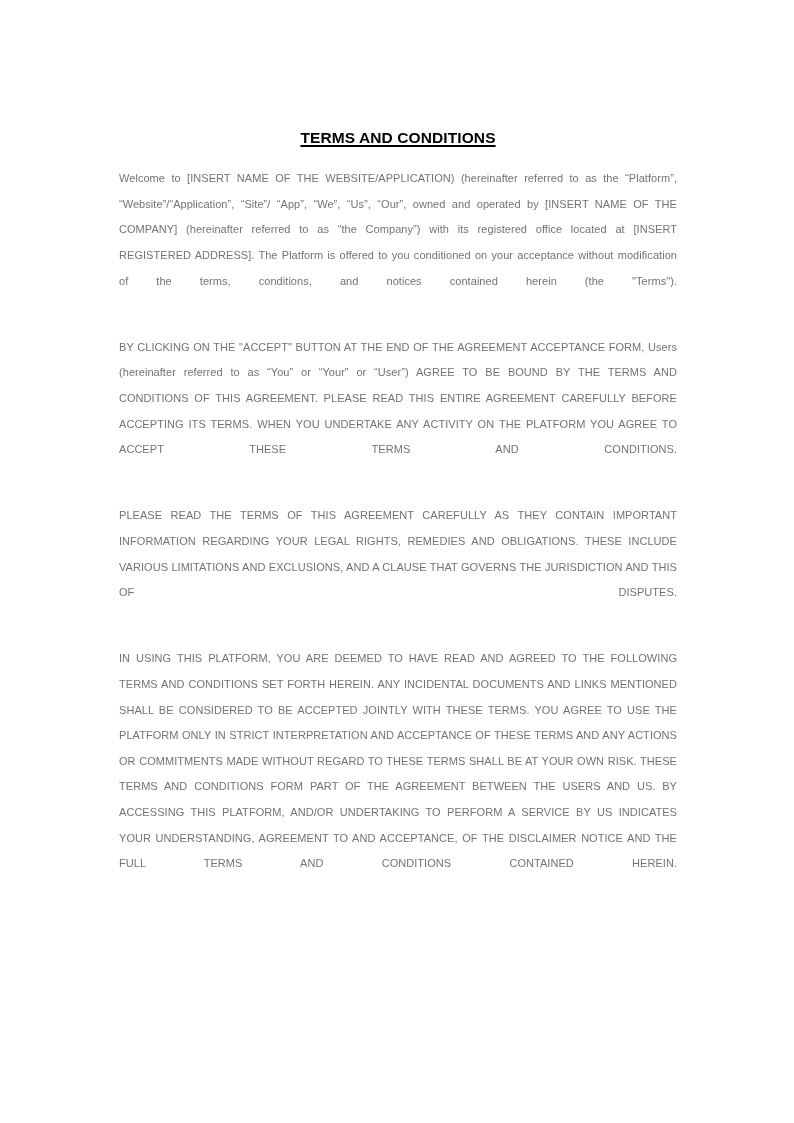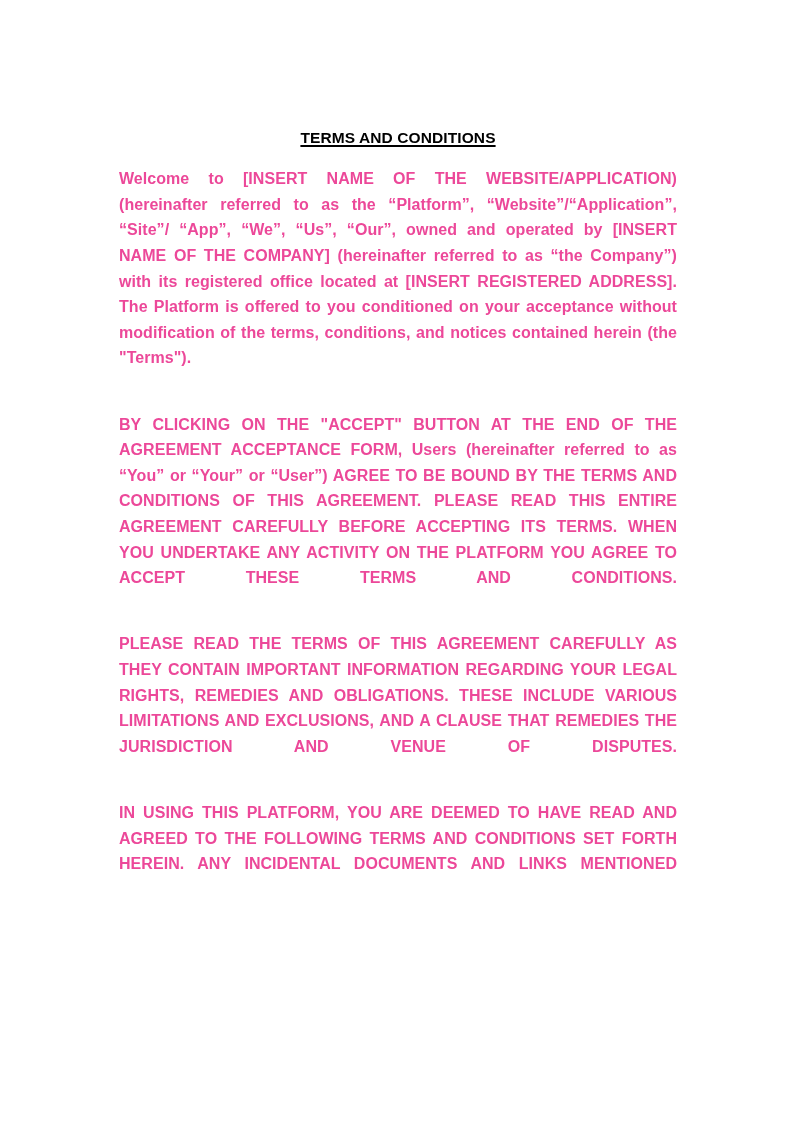--- a/index.html
+++ b/index.html
@@ -40,29 +40,28 @@
   }
 
   .doc-title .title-underline {
     text-decoration: underline;
     text-underline-offset: 2px;
     text-decoration-thickness: 1.6px;
   }
 
   p.para {
     margin: 0 0 15px 0;
-    font-size: 16px;
+    font-size: 11px;
     line-height: 25.6px;
     text-align: justify;
     text-justify: inter-word;
     letter-spacing: 0.05px;
     word-spacing: 0.2px;
-    color: #ec4899;
+    color: #737373;
     hyphens: none;
-    font-weight: bold;
   }
 
   p.para:last-of-type {
     margin-bottom: 0;
   }
 
   
   p.para::after {
     content: "";
     display: inline-block;
@@ -100,21 +99,21 @@
 <div class="page">
 
   <div class="content">
 
     <h1 class="doc-title"><span class="title-underline">TERMS AND CONDITIONS</span></h1>
 
     <p class="para">Welcome to [INSERT NAME OF THE WEBSITE/APPLICATION) (hereinafter referred to as the “Platform”, “Website”/“Application”, “Site”/ “App”, “We”, “Us”, “Our”, owned and operated by [INSERT NAME OF THE COMPANY] (hereinafter referred to as “the Company”) with its registered office located at [INSERT REGISTERED ADDRESS]. The Platform is offered to you conditioned on your acceptance without modification of the terms, conditions, and notices contained herein (the "Terms").</p>
 
     <p class="para">BY CLICKING ON THE "ACCEPT" BUTTON AT THE END OF THE AGREEMENT ACCEPTANCE FORM, Users (hereinafter referred to as “You” or “Your” or “User”) AGREE TO BE BOUND BY THE TERMS AND CONDITIONS OF THIS AGREEMENT. PLEASE READ THIS ENTIRE AGREEMENT CAREFULLY BEFORE ACCEPTING ITS TERMS. WHEN YOU UNDERTAKE ANY ACTIVITY ON THE PLATFORM YOU AGREE TO ACCEPT THESE TERMS AND CONDITIONS.</p>
 
-    <p class="para">PLEASE READ THE TERMS OF THIS AGREEMENT CAREFULLY AS THEY CONTAIN IMPORTANT INFORMATION REGARDING YOUR LEGAL RIGHTS, REMEDIES AND OBLIGATIONS. THESE INCLUDE VARIOUS LIMITATIONS AND EXCLUSIONS, AND A CLAUSE THAT REMEDIES THE JURISDICTION AND VENUE OF DISPUTES.</p>
+    <p class="para">PLEASE READ THE TERMS OF THIS AGREEMENT CAREFULLY AS THEY CONTAIN IMPORTANT INFORMATION REGARDING YOUR LEGAL RIGHTS, REMEDIES AND OBLIGATIONS. THESE INCLUDE VARIOUS LIMITATIONS AND EXCLUSIONS, AND A CLAUSE THAT GOVERNS THE JURISDICTION AND THIS OF DISPUTES.</p>
 
     <p class="para">IN USING THIS PLATFORM, YOU ARE DEEMED TO HAVE READ AND AGREED TO THE FOLLOWING TERMS AND CONDITIONS SET FORTH HEREIN. ANY INCIDENTAL DOCUMENTS AND LINKS MENTIONED SHALL BE CONSIDERED TO BE ACCEPTED JOINTLY WITH THESE TERMS. YOU AGREE TO USE THE PLATFORM ONLY IN STRICT INTERPRETATION AND ACCEPTANCE OF THESE TERMS AND ANY ACTIONS OR COMMITMENTS MADE WITHOUT REGARD TO THESE TERMS SHALL BE AT YOUR OWN RISK. THESE TERMS AND CONDITIONS FORM PART OF THE AGREEMENT BETWEEN THE USERS AND US. BY ACCESSING THIS PLATFORM, AND/OR UNDERTAKING TO PERFORM A SERVICE BY US INDICATES YOUR UNDERSTANDING, AGREEMENT TO AND ACCEPTANCE, OF THE DISCLAIMER NOTICE AND THE FULL TERMS AND CONDITIONS CONTAINED HEREIN.</p>
 
     <div class="section-heading">
       <span class="sec-number">1.</span><span class="sec-label">DEFINITIONS:</span>
     </div>
 
   </div>
 
 </div>

